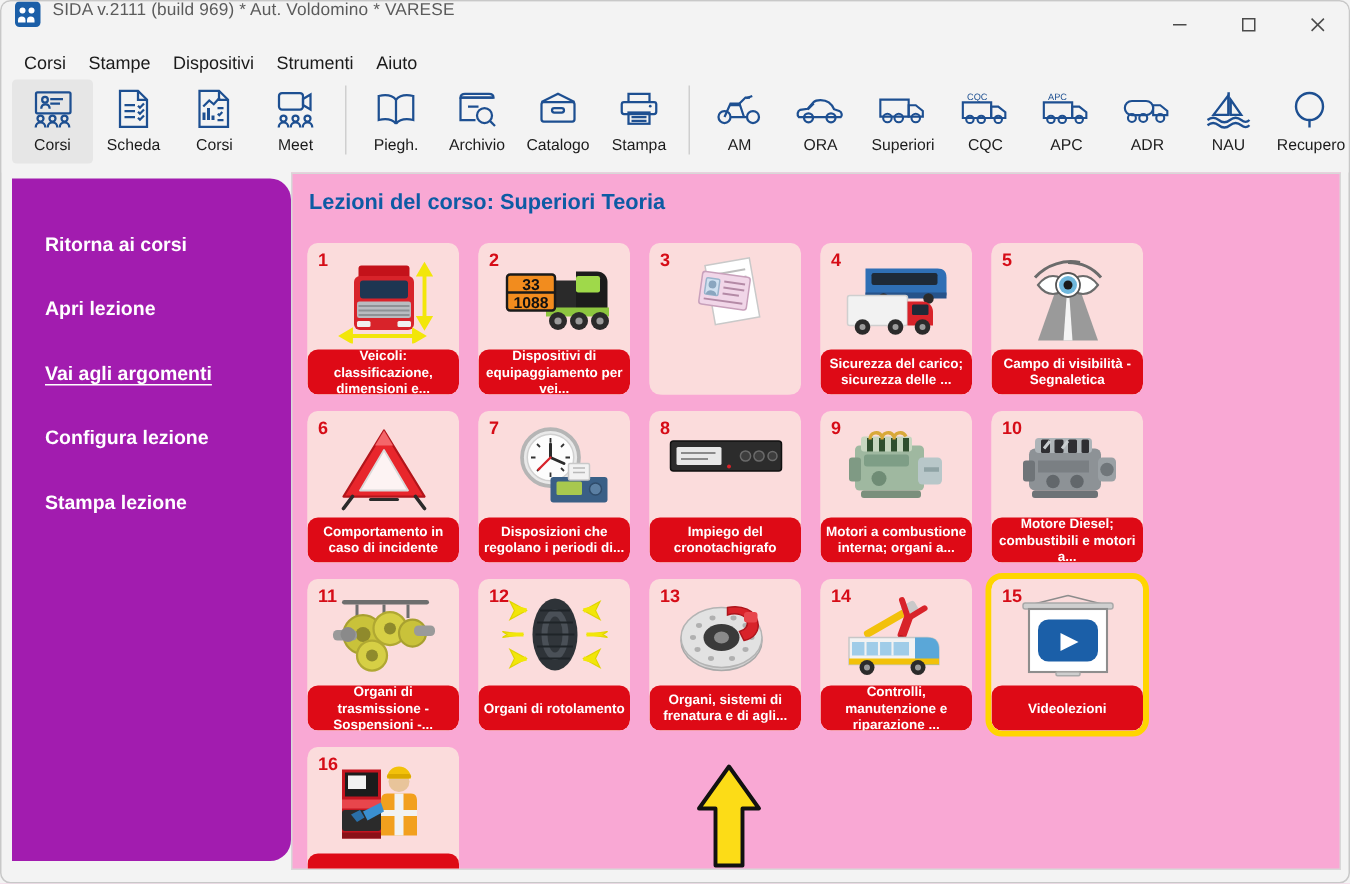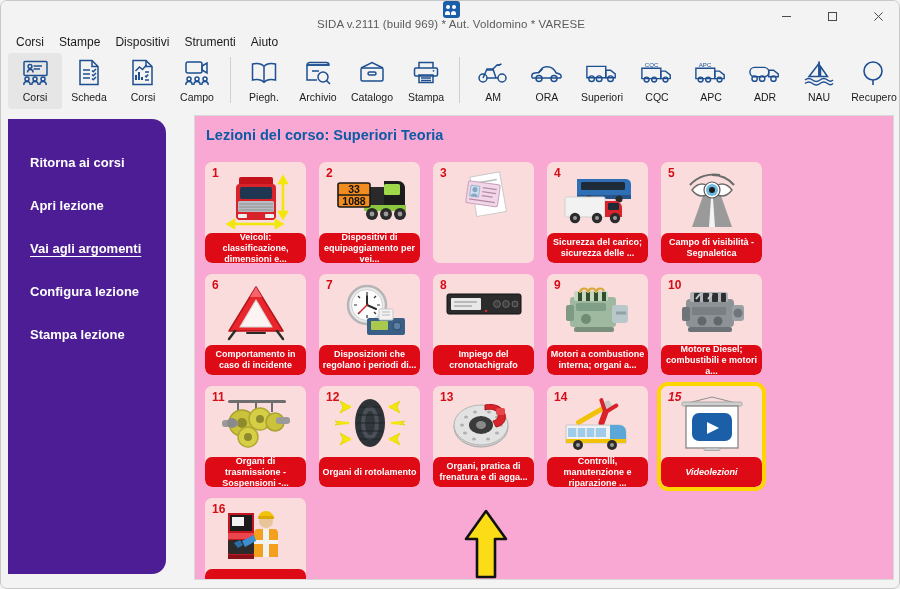--- a/index.html
+++ b/index.html
@@ -18,21 +18,21 @@
     border: 1px solid #c8c8c8;
     border-radius: 7px;
     overflow: hidden;
   }
 
   
   .titlebar {
     position: absolute; left: 0; top: 0;
     width: 900px; height: 30px;
     background: #f3f3f3;
-    display: flex; align-items: center; flex-direction: column;
+    display: flex; align-items: flex-start;
   }
   .title-icon {
     width: 17px; height: 17px;
     margin-left: 9px; margin-right: 8px;
     border-radius: 3px;
     background: #1b5fa8;
     position: relative; flex: none;
   }
   .title-icon::before {
     content: "";
@@ -106,22 +106,22 @@
   }
   .tb-ico svg { display: block; }
   .tb-lbl {
     font-size: 10.5px; color: #1b1b1b;
     margin-top: 3px; white-space: nowrap;
   }
 
   
   .sidebar {
     position: absolute; left: 7px; top: 118px;
-    width: 158px; height: 455px;
-    background: #4c1d95;
+    width: 186px; height: 455px;
+    background: #a21caf;
     border-radius: 0 14px 14px 0;
   }
   .side-item {
     color: #fff; font-size: 13px; font-weight: bold;
     padding-left: 22px;
     height: 43px; display: flex; align-items: center;
   }
   .side-item span { white-space: nowrap; }
   .side-item.active span {
     text-decoration: underline;
@@ -155,21 +155,20 @@
     border-radius: 9px;
     box-sizing: border-box;
     overflow: visible;
   }
   .tile.highlight {
     border: 4px solid #ffd500;
     border-radius: 11px;
     padding: 16px;
     width: 109px; height: 109px;
     margin: -4px 9px 1px -4px;
-    font-style: italic;
   }
   .tile-inner {
     position: absolute; inset: 0;
     background: #fbdcdc;
     border-radius: 7px;
     overflow: hidden;
   }
   .tile-num {
     position: absolute; left: 7px; top: 4px;
     font-size: 12px; font-weight: bold; color: #d60c17;
@@ -299,21 +298,21 @@
             <rect x="4" y="2" width="16" height="11" rx="2"></rect>
             <path d="M20 6l5-3v10l-5-3z"></path>
             <circle cx="7" cy="19" r="2"></circle>
               <path d="M3.8 25c0-2 1.4-3.4 3.2-3.4S10.2 23 10.2 25"></path>
             <circle cx="15" cy="19" r="2"></circle>
               <path d="M11.8 25c0-2 1.4-3.4 3.2-3.4S18.2 23 18.2 25"></path>
             <circle cx="23" cy="19" r="2"></circle>
               <path d="M19.8 25c0-2 1.4-3.4 3.2-3.4S26.2 23 26.2 25"></path>
           </svg>
         </div>
-        <div class="tb-lbl">Campo</div>
+        <div class="tb-lbl">Meet</div>
       </div>
     </div>
 
     <div class="tb-sep"></div>
 
     <div class="tb-group">
       <div class="tb-btn">
         <div class="tb-ico">
           <svg width="30" height="24" viewBox="0 0 30 24" fill="none" stroke="#1d4f91" stroke-width="1.5">
             <path d="M15 5.5C12.5 2.5 8 2 3.5 3v16c4.5-1 9 -.5 11.5 2.5"></path>
@@ -847,21 +846,21 @@
                   <ellipse cx="24" cy="38" rx="2" ry="1.6"></ellipse>
                 <ellipse cx="21" cy="30" rx="2" ry="1.6"></ellipse>
                   <ellipse cx="60" cy="30" rx="2" ry="1.6"></ellipse>
               </g>
               <path d="M44 10c10-2 18 2 20 9 2 7-3 12-9 13l-3-6c4-1 6-4 5-7-1-4-7-6-13-4z" fill="#d8232a" stroke="#ad141b"></path>
               <rect x="55" y="13" width="9" height="7" rx="2" fill="#e8464c"></rect>
             </svg>
           </div>
           <div class="tile-num">13</div>
           <div class="tile-cap">
-            <span>Organi, pratica di frenatura e di agga...</span>
+            <span>Organi, sistemi di frenatura e di agli...</span>
           </div>
         </div>
       </div>
 
       <div class="tile">
         <div class="tile-inner">
           <div class="tile-art">
             <svg width="88" height="58" viewBox="0 0 88 58">
               <g transform="rotate(-30 44 18)">
                 <rect x="20" y="14" width="34" height="5" rx="2" fill="#f2c10a"></rect>

